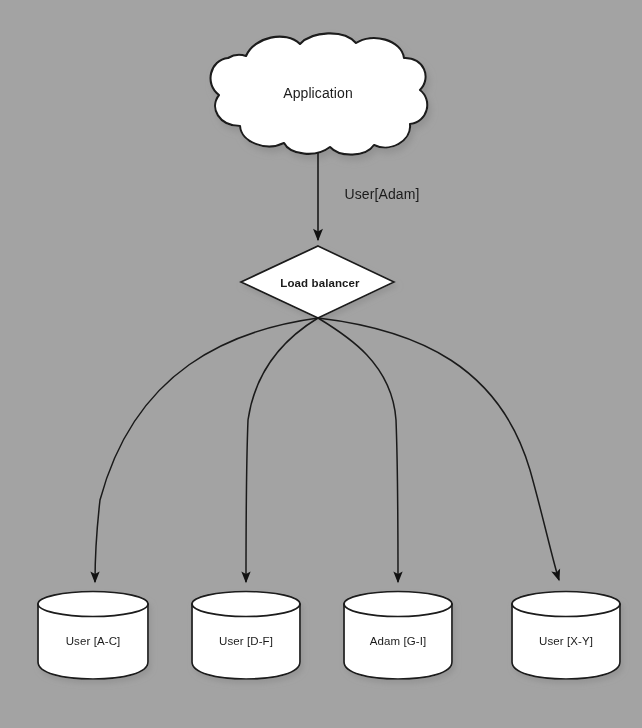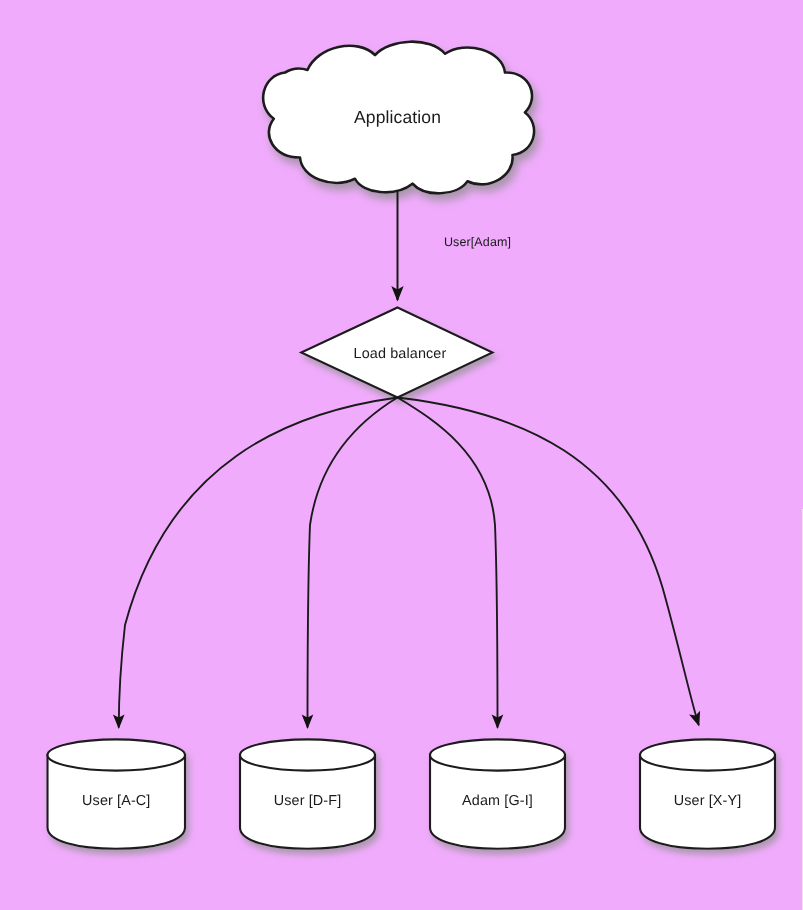--- a/index.html
+++ b/index.html
@@ -9,21 +9,21 @@
     background: #ffffff;
   }
   body {
     font-family: "Liberation Sans", sans-serif;
     -webkit-font-smoothing: antialiased;
   }
   #diagram-canvas {
     position: relative;
     width: 642px;
     height: 728px;
-    background: #f0abfc;
+    background: #a3a3a3;
     overflow: hidden;
   }
   #diagram-svg {
     position: absolute;
     top: 0;
     left: 0;
     width: 642px;
     height: 728px;
     display: block;
   }
@@ -34,23 +34,24 @@
     text-align: center;
     pointer-events: none;
   }
   .cloud-label {
     font-size: 14px;
     letter-spacing: 0.1px;
   }
   .diamond-label {
     font-size: 11.5px;
     letter-spacing: 0.1px;
+    font-weight: bold;
   }
   .edge-label {
-    font-size: 10px;
+    font-size: 14px;
     letter-spacing: 0.1px;
   }
   .cyl-label {
     font-size: 11.5px;
     letter-spacing: 0.1px;
   }
   .lbl-center {
     transform: translate(-50%, -50%);
   }
 </style>

